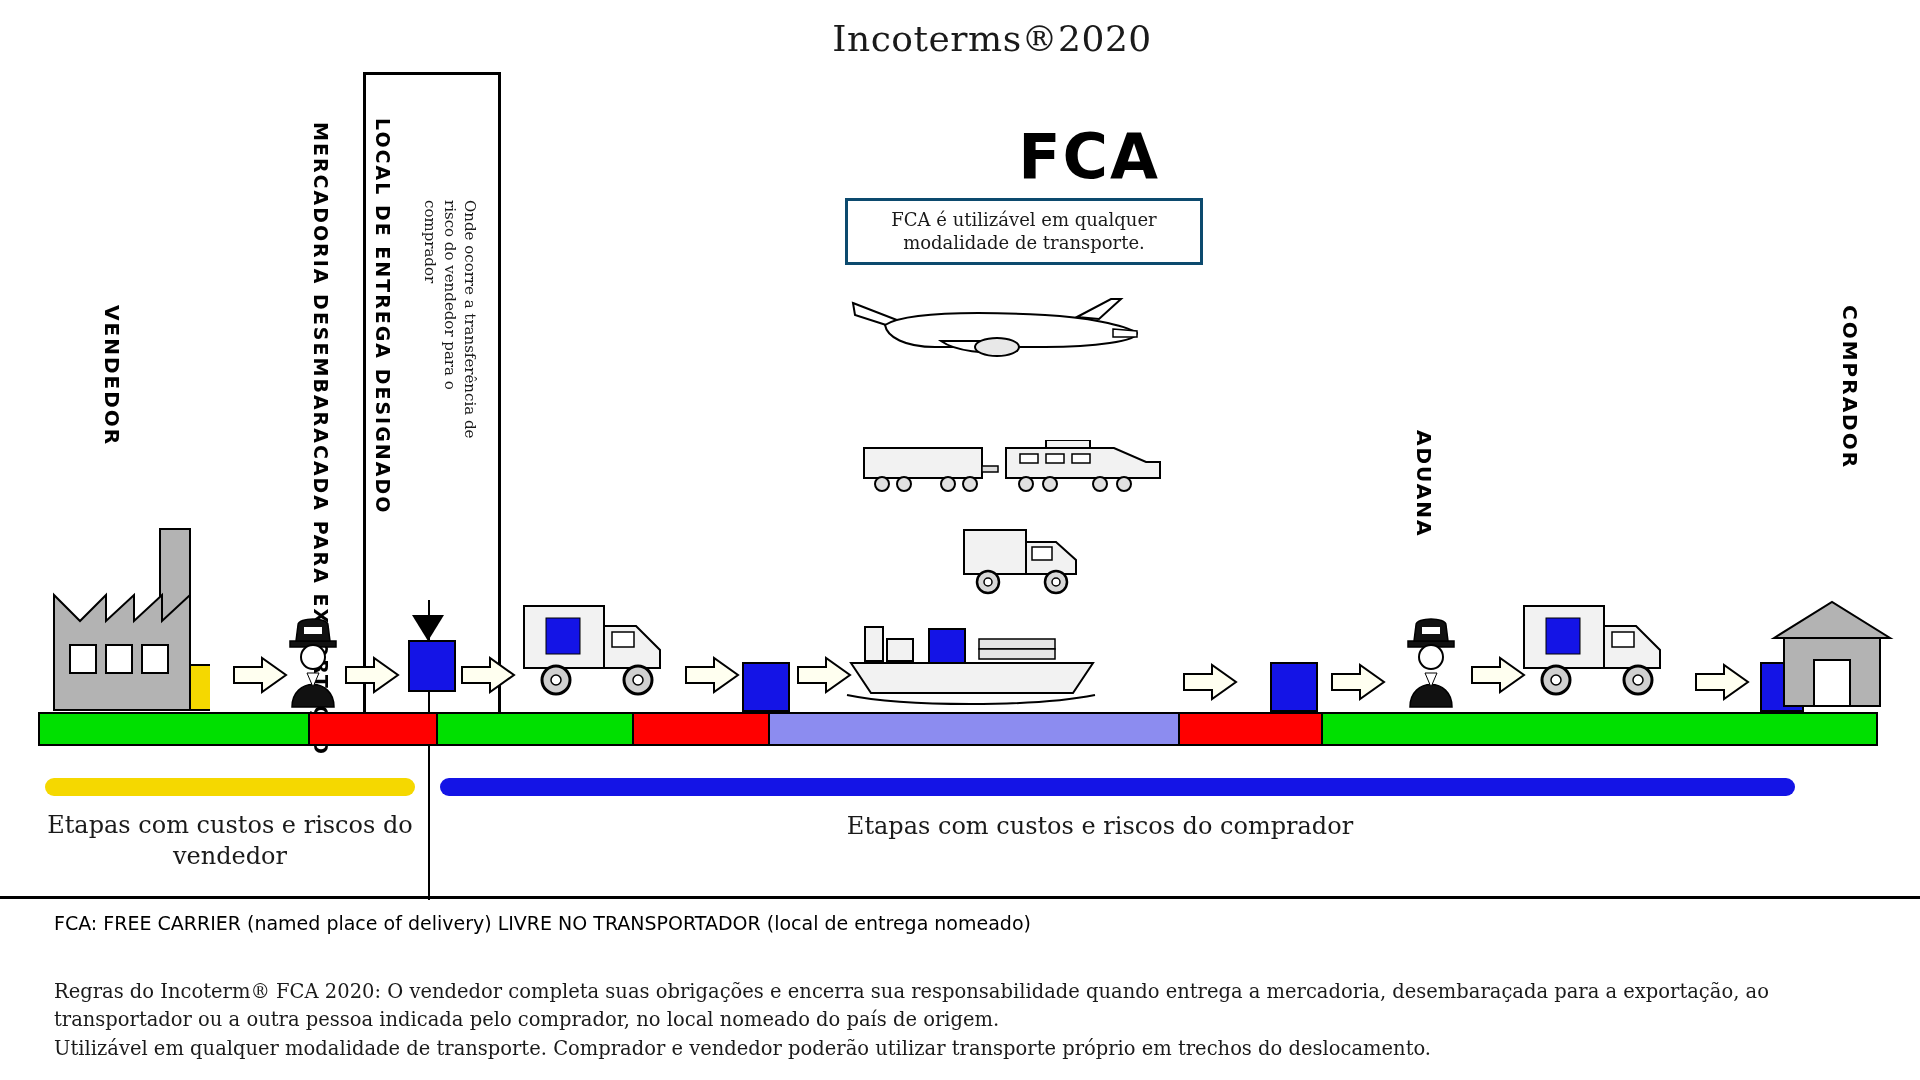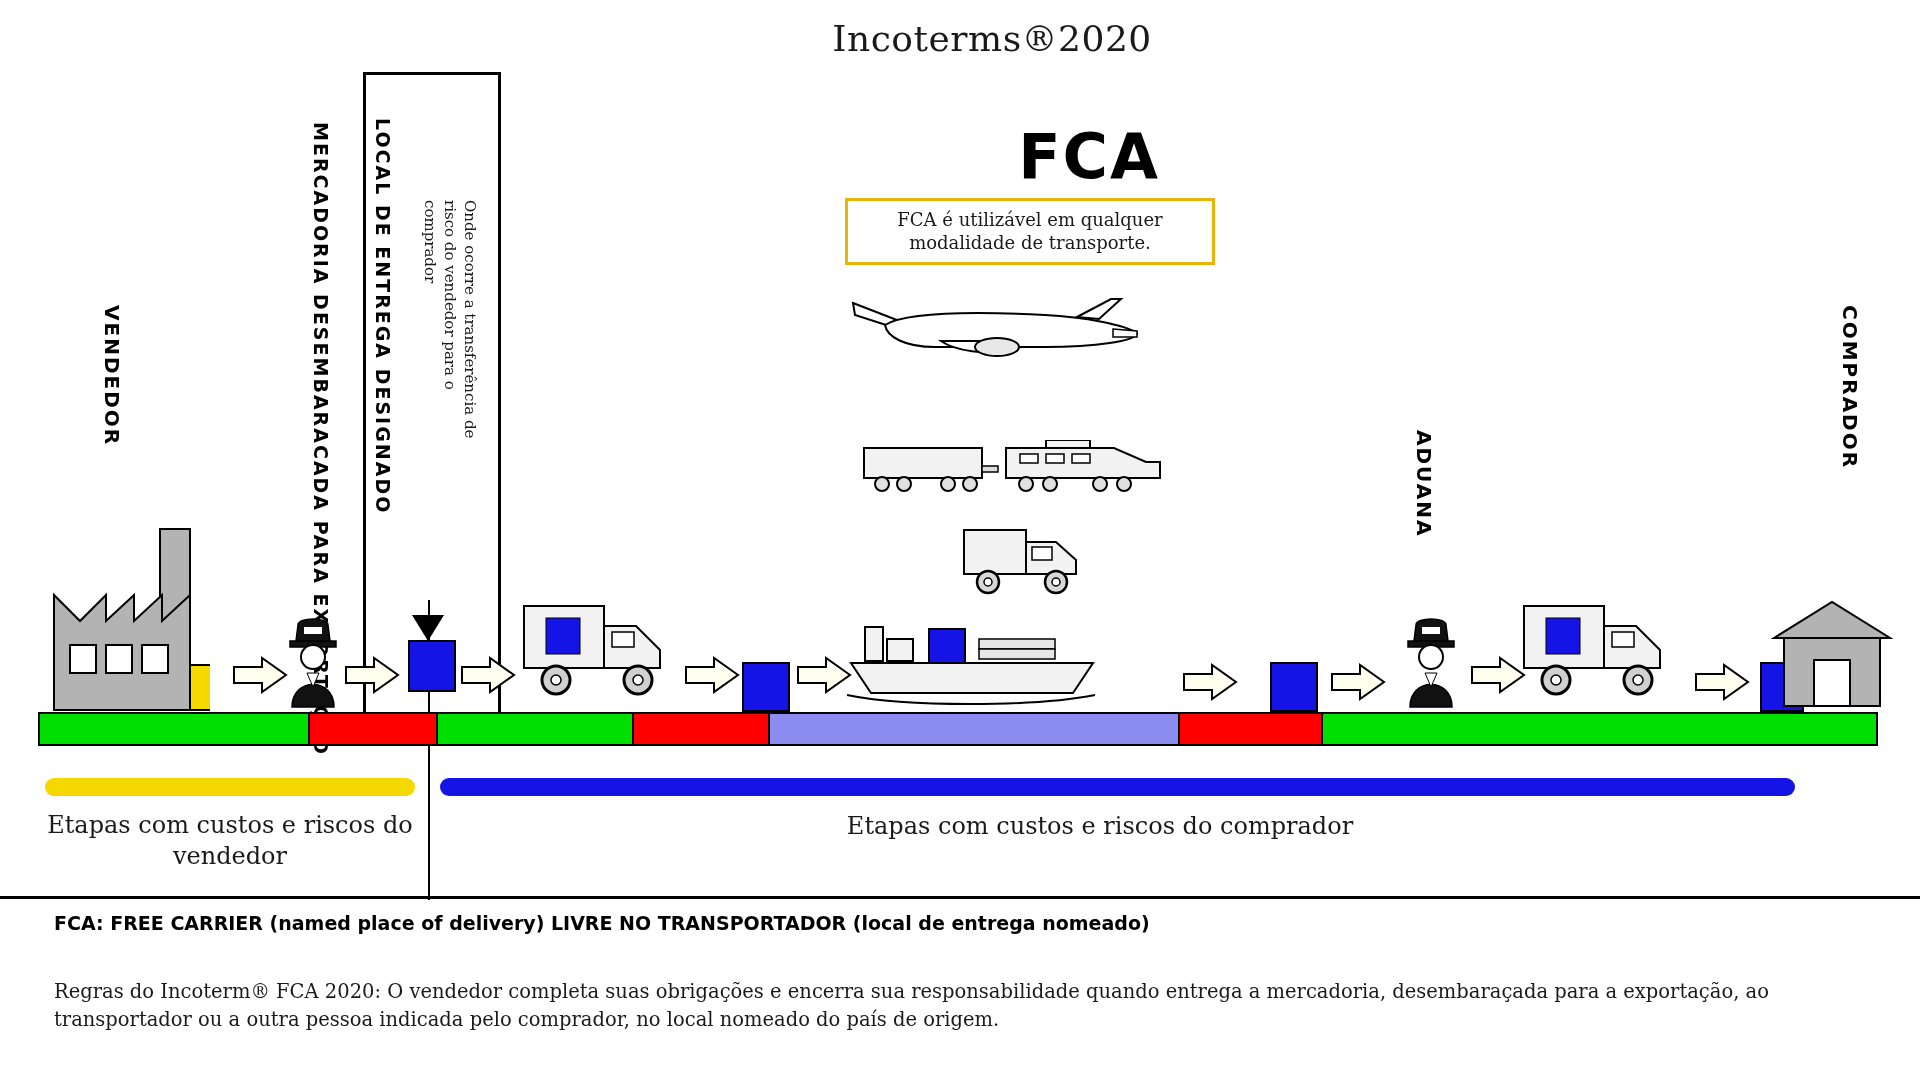--- a/index.html
+++ b/index.html
@@ -41,23 +41,23 @@
     text-align: right;
     font-size: 62px;
     font-weight: bold;
     letter-spacing: 2px;
     color: #000;
   }
   #mode-note {
     position: absolute;
     left: 845px; top: 198px;
     width: 340px;
-    border: 3px solid #eab308;
+    border: 3px solid #0c4a6e;
     background: #fff;
-    padding: 8px 12px;
+    padding: 8px 6px;
     text-align: center;
     font-size: 18px;
     line-height: 1.25;
     font-family: "DejaVu Serif", serif;
   }
 
   
   .vlabel {
     position: absolute;
     writing-mode: vertical-rl;
@@ -164,21 +164,21 @@
   #footer-rule {
     position: absolute;
     left: 0; top: 896px;
     width: 1920px; height: 3px;
     background: #000;
   }
   #footer-title {
     position: absolute;
     left: 54px; top: 912px;
     font-size: 19px;
-    font-weight: bold;
+    font-weight: normal;
     color: #000;
     font-family: "DejaVu Sans", sans-serif;
   }
   #footer-body {
     position: absolute;
     left: 54px; top: 950px;
     width: 1810px;
     font-size: 19.5px;
     line-height: 1.45;
     font-family: "DejaVu Serif", serif;
@@ -412,15 +412,16 @@
 
   <div id="seller-bar" style="background: rgb(245, 216, 0);"></div>
   <div id="buyer-bar" style="background: rgb(20, 20, 230);"></div>
   <div id="seller-caption">Etapas com custos e riscos do vendedor</div>
   <div id="buyer-caption">Etapas com custos e riscos do comprador</div>
 
   <div id="footer-rule"></div>
   <div id="footer-title">FCA: FREE CARRIER (named place of delivery) LIVRE NO TRANSPORTADOR (local de entrega nomeado)</div>
   <div id="footer-body">
     <div>Regras do Incoterm® FCA 2020: O vendedor completa suas obrigações e encerra sua responsabilidade quando entrega a mercadoria, desembaraçada para a exportação, ao transportador ou a outra pessoa indicada pelo comprador, no local nomeado do país de origem.</div>
+    <div>Utilizável em qualquer modalidade de transporte. Comprador e vendedor poderão utilizar transporte próprio em trechos do deslocamento.</div>
   </div>
 
 </div>
 
 </body></html>

